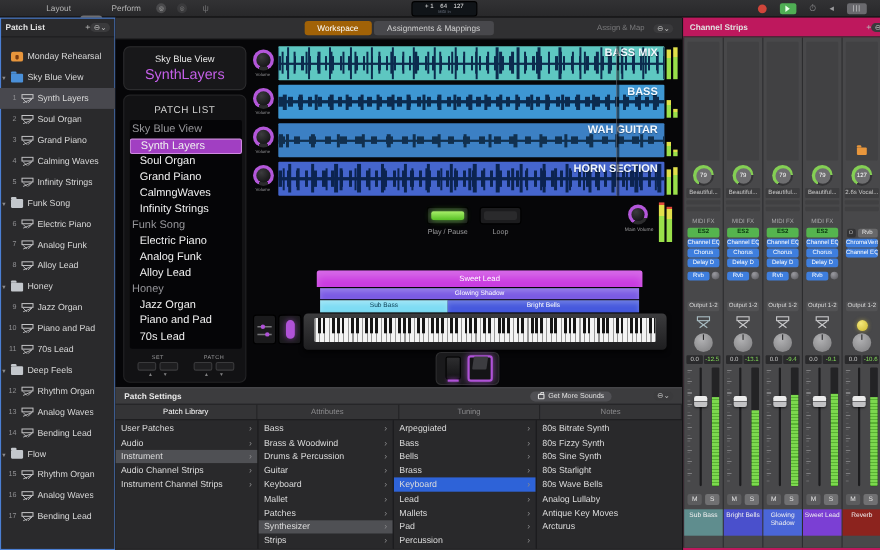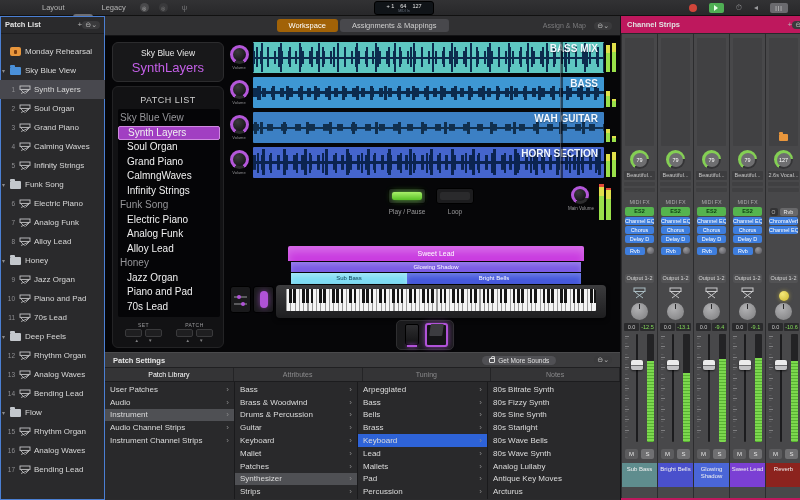--- a/index.html
+++ b/index.html
@@ -193,21 +193,21 @@
 </style>
 </head>
 <body>
 
 <div id="app">
 
   <header id="toolbar">
     <div id="mode-group">
       <span class="mode-btn">Layout</span>
       <span class="mode-btn active">Edit</span>
-      <span class="mode-btn">Legacy</span>
+      <span class="mode-btn">Perform</span>
     </div>
     <span class="tb-circle">◎</span>
     <span class="tb-circle dim">◎</span>
     <span class="tuner">ψ</span>
     <div id="midi-display">
       <div class="vals">
         <span>+ 1</span>
         <span>64</span>
         <span>127</span>
       </div>
@@ -859,23 +859,20 @@
             </div>
 
             <div class="ps-item">
               <span class="ps-label">80s Starlight</span>
             </div>
 
             <div class="ps-item">
               <span class="ps-label">80s Wave Bells</span>
             </div>
 
-            <div class="ps-item">
-              <span class="ps-label">80s Wave Synth</span>
-            </div>
 
             <div class="ps-item">
               <span class="ps-label">Analog Lullaby</span>
             </div>
 
             <div class="ps-item">
               <span class="ps-label">Antique Key Moves</span>
             </div>
 
             <div class="ps-item">

